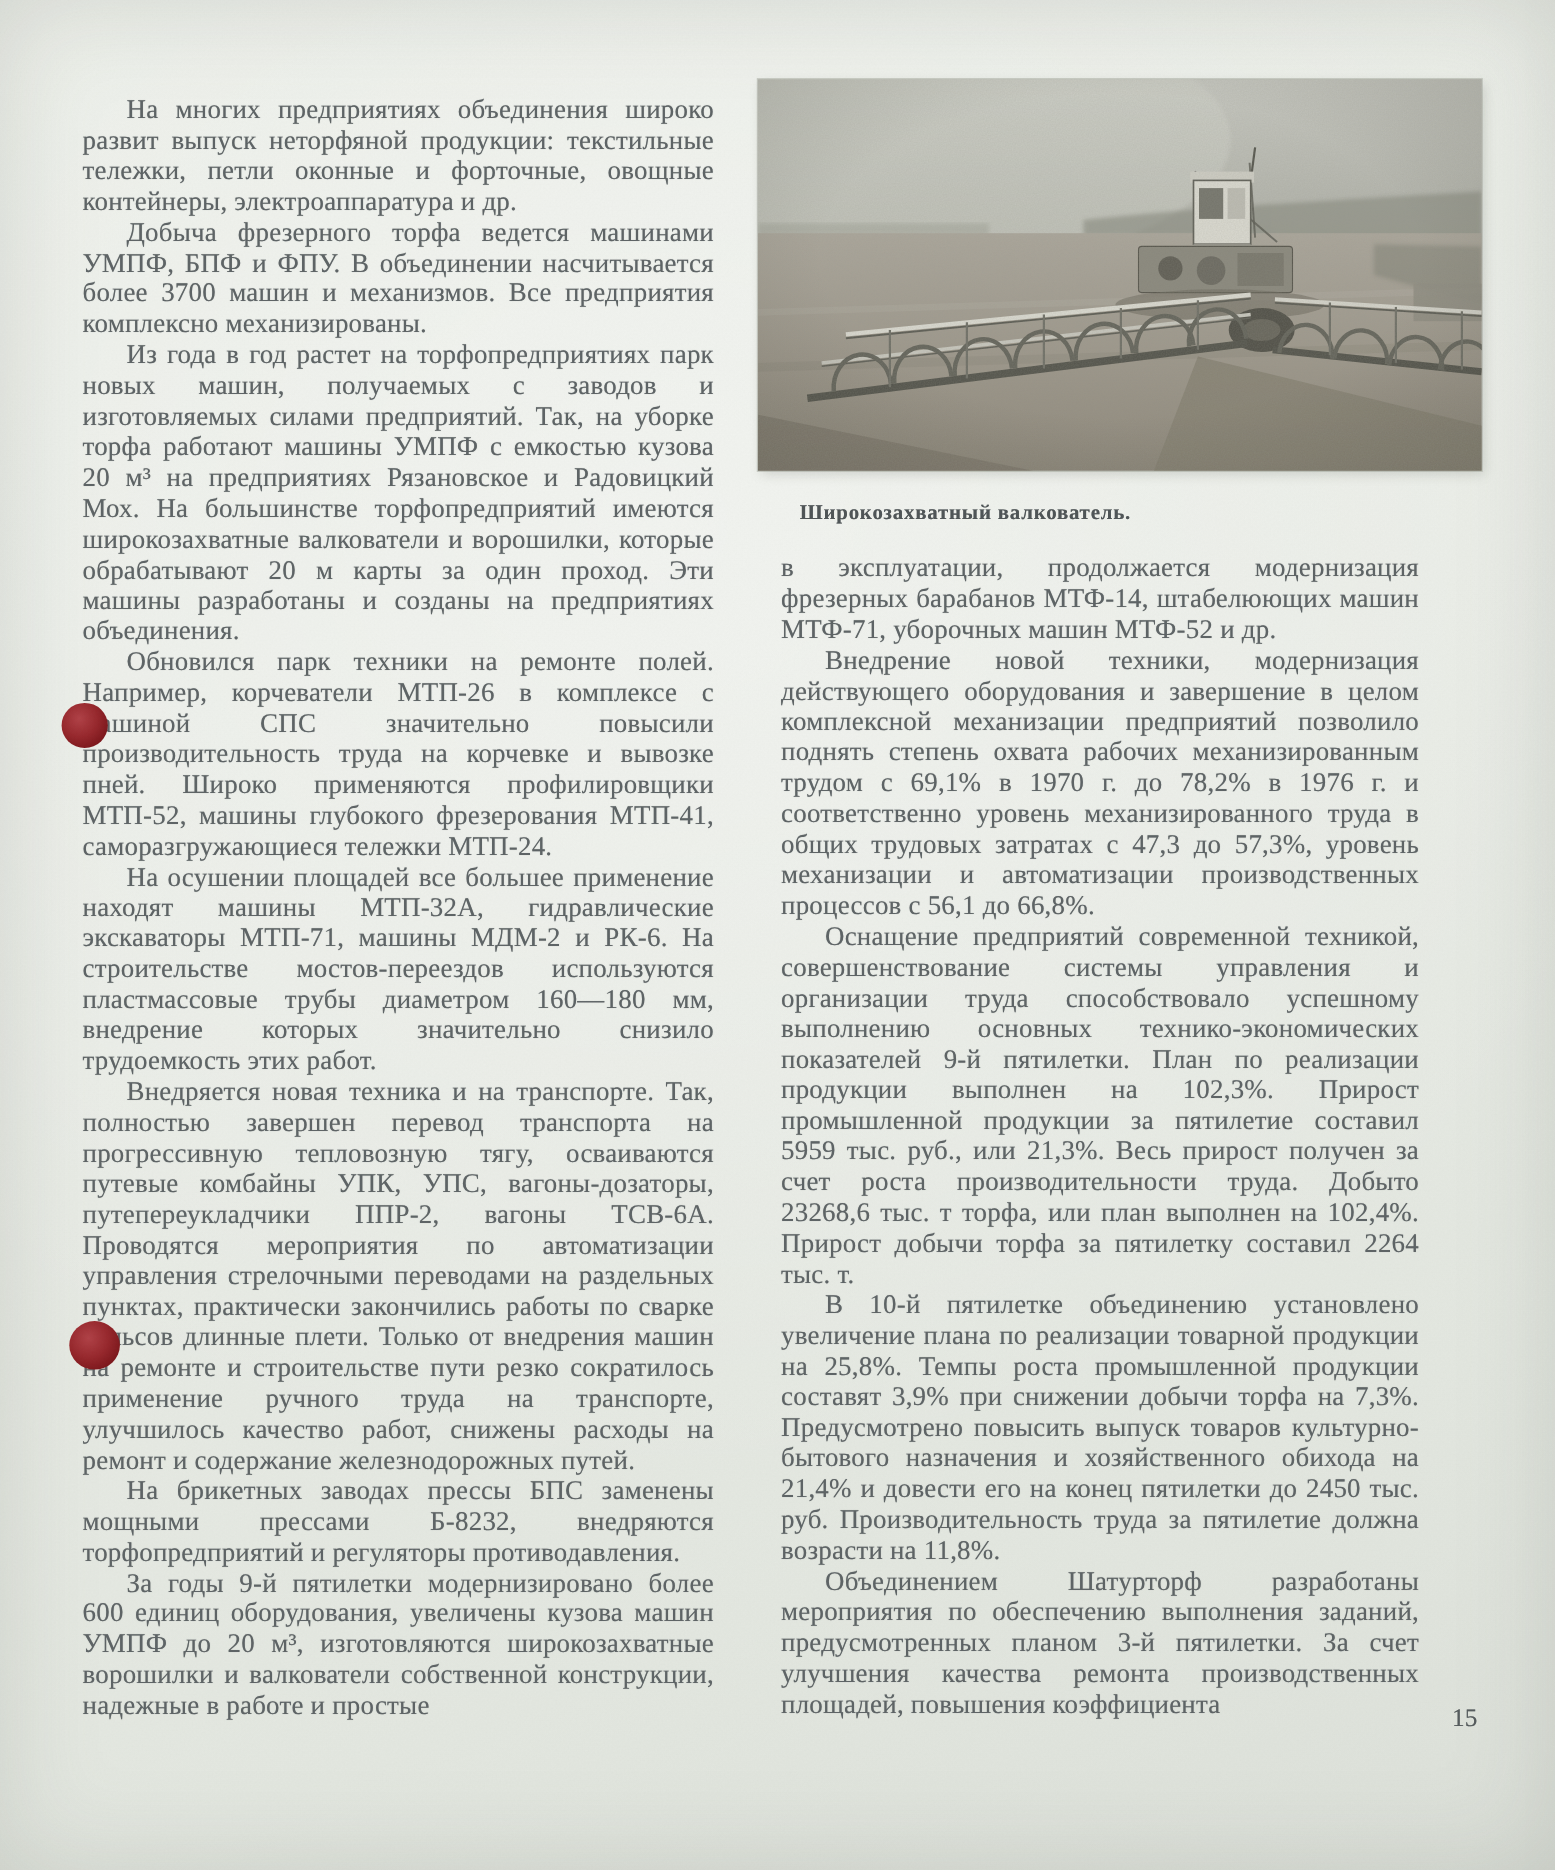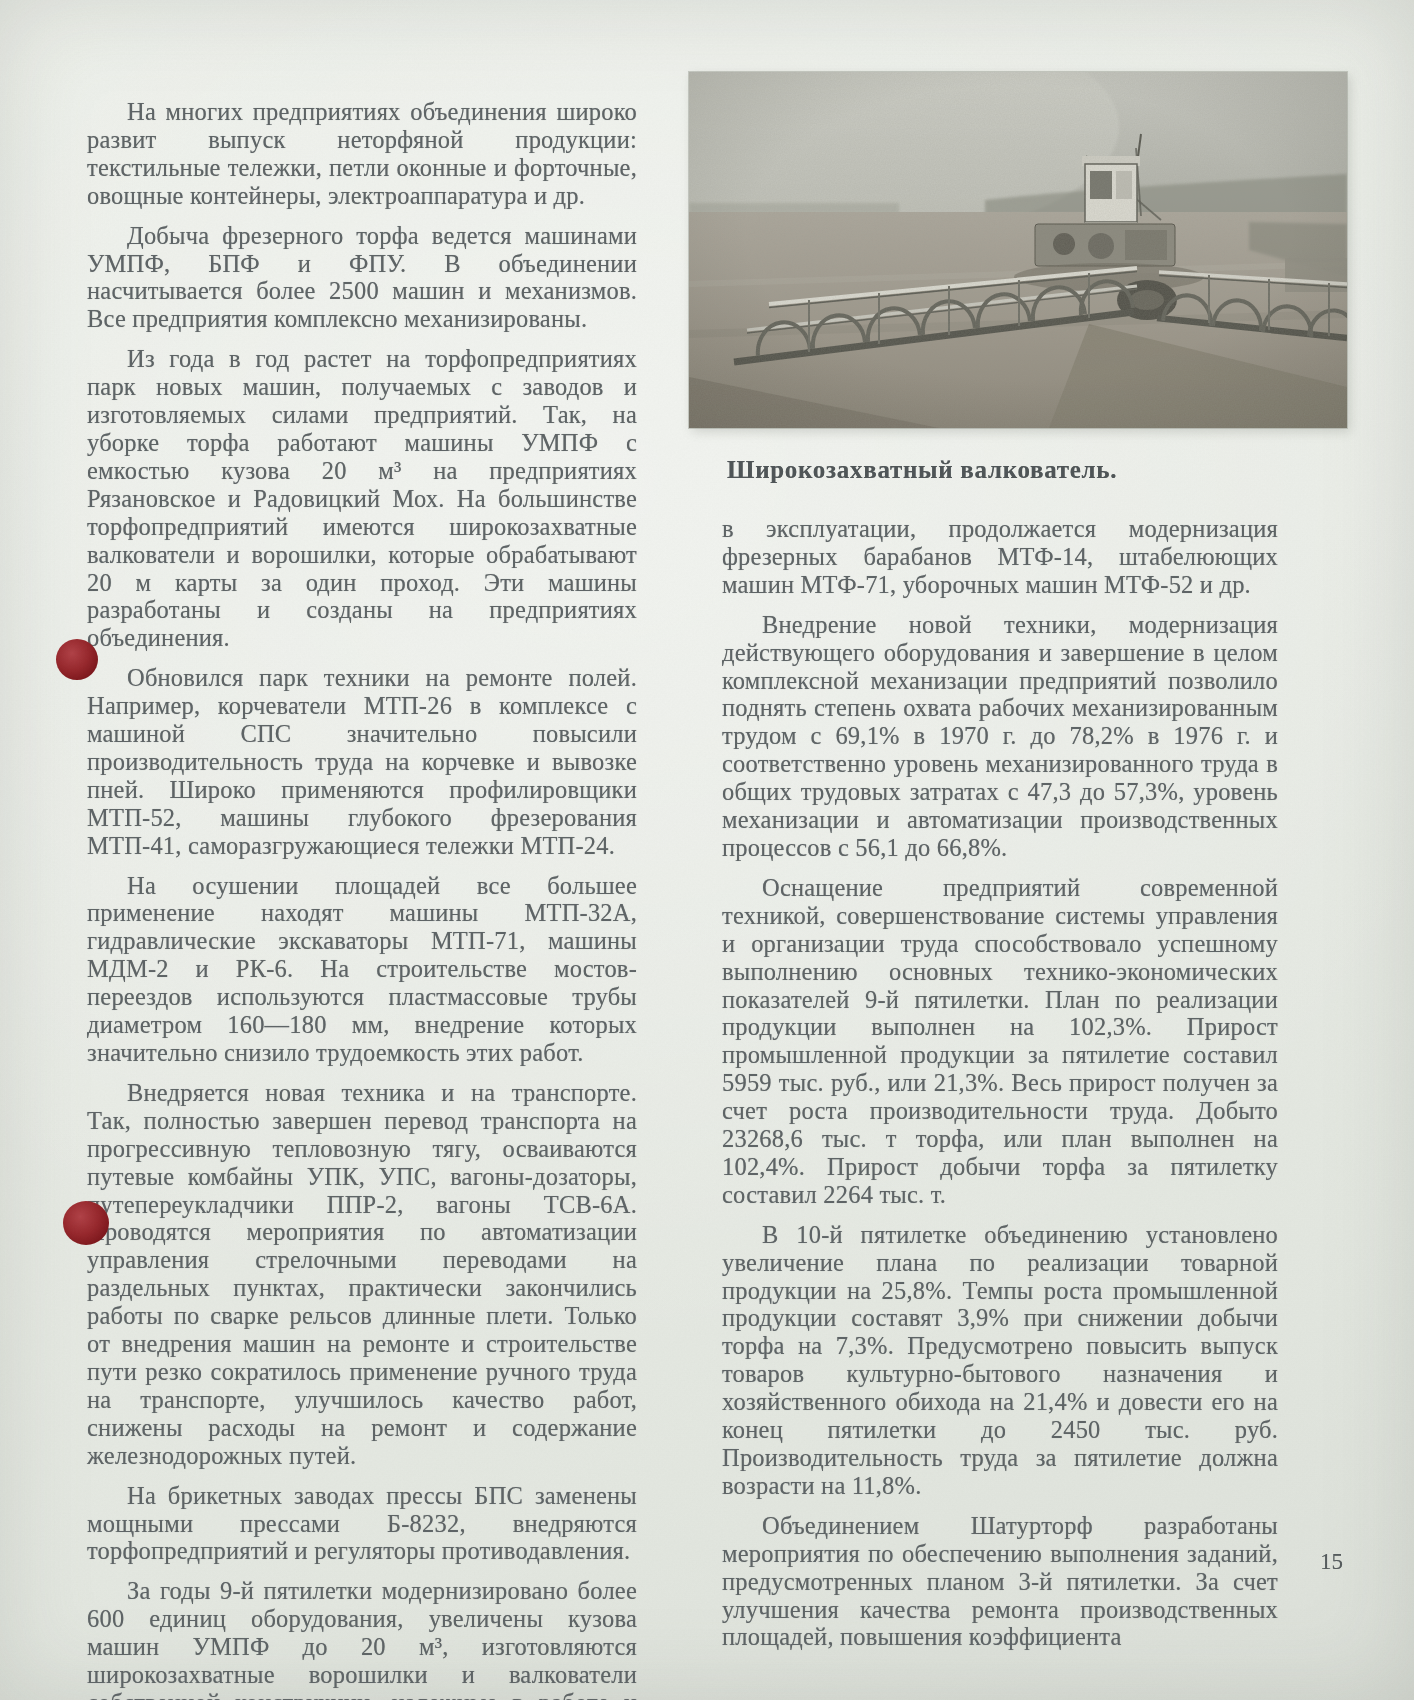--- a/index.html
+++ b/index.html
@@ -16,35 +16,35 @@
   }
   .col{
     position:absolute;
     text-align:justify;
     font-size:24.5px;
     line-height:27.9px;
     letter-spacing:.2px;
     color:#5d6365;
     text-shadow:0 0 .7px rgba(93,99,101,.55);
   }
-  .col p{margin:12px;text-indent:40px;}
+  .col p{margin:0;text-indent:40px;}
   .col p.noindent{text-indent:0;}
   .left-col{left:75px;top:86px;width:574px;}
   .right-col{left:710px;top:503px;width:580px;}
 
   .photo-figure{
     position:absolute;left:689px;top:72px;width:658px;height:356px;margin:0;
     box-shadow:0 0 0 1px rgba(148,154,142,.45), 3px 4px 10px rgba(95,100,90,.22);
     background:#b5b6ae;
   }
   .photo-figure svg{display:block;width:100%;height:100%;}
 
   .photo-caption{
     position:absolute;left:727px;top:456px;
-    font-size:25px;font-weight:bold;letter-spacing:.7px;
+    font-size:19px;font-weight:bold;letter-spacing:.7px;
     color:#4e5456;text-shadow:0 0 .5px rgba(78,84,86,.6);
   }
   .page-number{
     position:absolute;left:1320px;top:1549px;
     font-size:23px;color:#555b5d;text-shadow:0 0 .6px rgba(85,91,93,.6);
   }
   .red-dot{
     position:absolute;border-radius:50%;
     background:radial-gradient(circle at 38% 35%, #b04046 0%, #96262b 45%, #7d161b 75%, rgba(125,22,27,.55) 92%, rgba(125,22,27,0) 100%);
     filter:blur(.4px);
@@ -54,21 +54,21 @@
 
   .page-noise{position:absolute;left:0;top:0;width:1414px;height:1700px;opacity:.05;pointer-events:none;}
 </style>
 </head>
 <body>
 
 <div class="page">
 
   <div class="col left-col">
     <p>На многих предприятиях объединения широко развит выпуск неторфяной продукции: текстильные тележки, петли оконные и форточные, овощные контейнеры, электроаппаратура и др.</p>
-    <p>Добыча фрезерного торфа ведется машинами УМПФ, БПФ и ФПУ. В объединении насчитывается более 2500 машин и механизмов. Все предприятия комплексно механизированы.</p>
+    <p>Добыча фрезерного торфа ведется машинами УМПФ, БПФ и ФПУ. В объединении насчитывается более 3700 машин и механизмов. Все предприятия комплексно механизированы.</p>
     <p>Из года в год растет на торфопредприятиях парк новых машин, получаемых с заводов и изготовляемых силами предприятий. Так, на уборке торфа работают машины УМПФ с емкостью кузова 20 м³ на предприятиях Рязановское и Радовицкий Мох. На большинстве торфопредприятий имеются широкозахватные валкователи и ворошилки, которые обрабатывают 20 м карты за один проход. Эти машины разработаны и созданы на предприятиях объединения.</p>
     <p>Обновился парк техники на ремонте полей. Например, корчеватели МТП-26 в комплексе с машиной СПС значительно повысили производительность труда на корчевке и вывозке пней. Широко применяются профилировщики МТП-52, машины глубокого фрезерования МТП-41, саморазгружающиеся тележки МТП-24.</p>
     <p>На осушении площадей все большее применение находят машины МТП-32А, гидравлические экскаваторы МТП-71, машины МДМ-2 и РК-6. На строительстве мостов-переездов используются пластмассовые трубы диаметром 160—180 мм, внедрение которых значительно снизило трудоемкость этих работ.</p>
     <p>Внедряется новая техника и на транспорте. Так, полностью завершен перевод транспорта на прогрессивную тепловозную тягу, осваиваются путевые комбайны УПК, УПС, вагоны-дозаторы, путепереукладчики ППР-2, вагоны ТСВ-6А. Проводятся мероприятия по автоматизации управления стрелочными переводами на раздельных пунктах, практически закончились работы по сварке рельсов длинные плети. Только от внедрения машин на ремонте и строительстве пути резко сократилось применение ручного труда на транспорте, улучшилось качество работ, снижены расходы на ремонт и содержание железнодорожных путей.</p>
     <p>На брикетных заводах прессы БПС заменены мощными прессами Б-8232, внедряются торфопредприятий и регуляторы противодавления.</p>
     <p>За годы 9-й пятилетки модернизировано более 600 единиц оборудования, увеличены кузова машин УМПФ до 20 м³, изготовляются широкозахватные ворошилки и валкователи собственной конструкции, надежные в работе и простые</p>
   </div>
 
   <figure class="photo-figure">
     <svg viewBox="0 0 658 356" preserveAspectRatio="none" aria-hidden="true">

